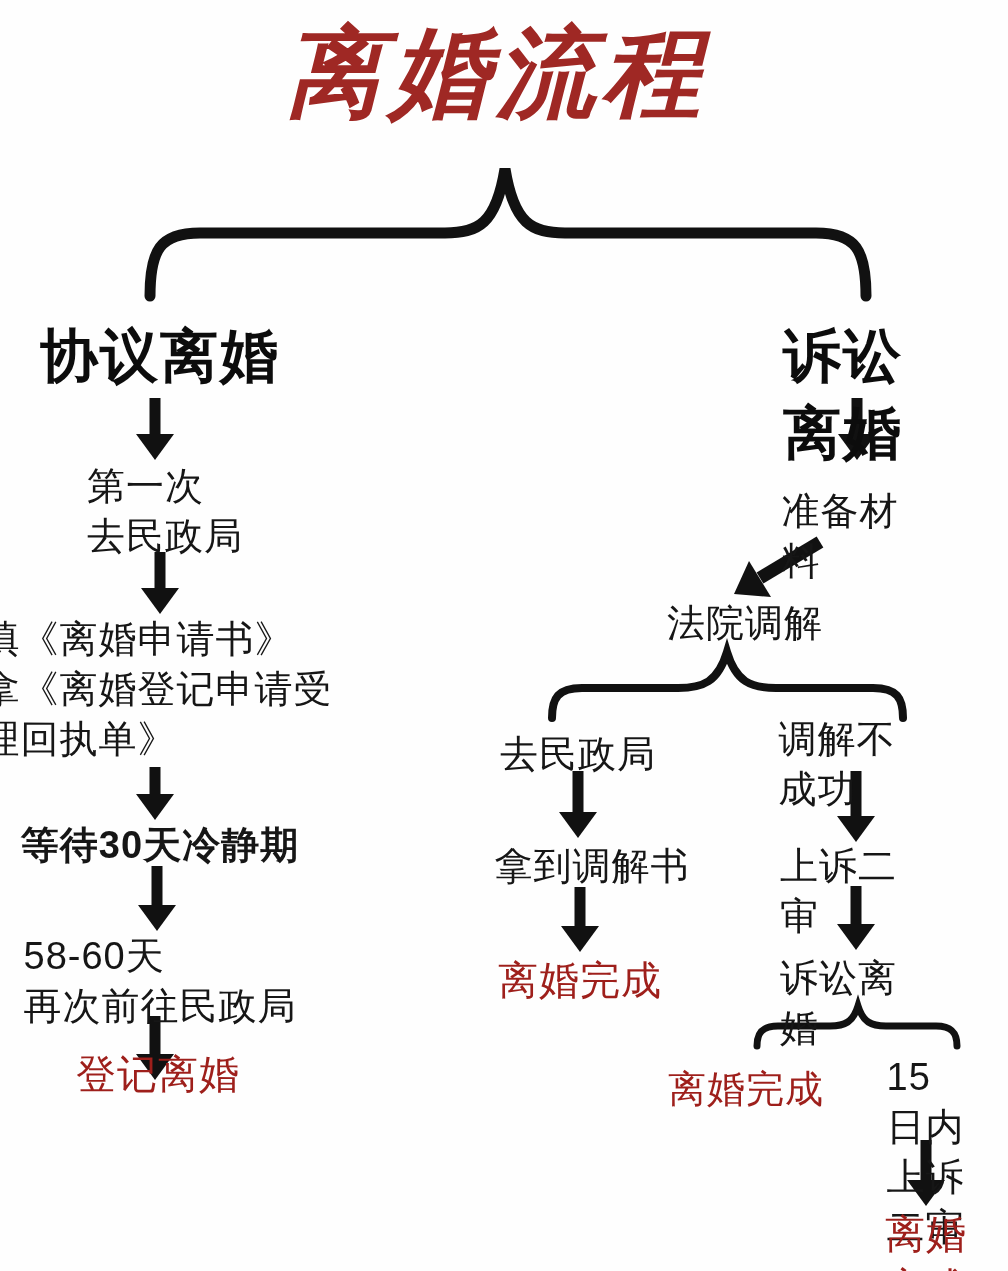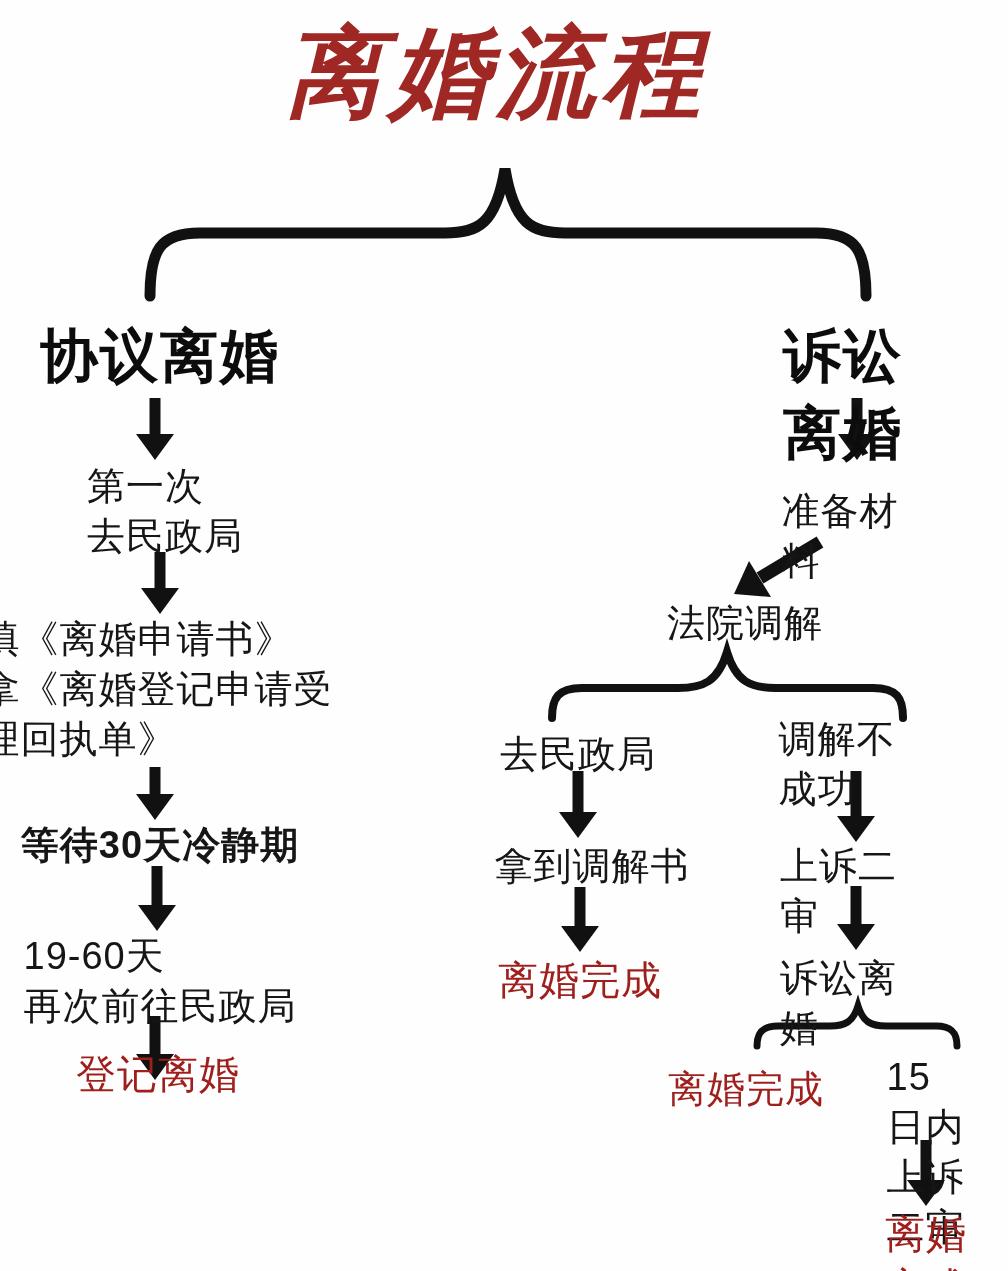--- a/index.html
+++ b/index.html
@@ -129,21 +129,21 @@
     </g>
   </svg>
 
   <div class="node branch" style="left:160px; top:318px;">协议离婚</div>
   <div class="node" style="left:165px; top:461px;">第一次
 去民政局</div>
   <div class="node" style="left:157px; top:614px;">填《离婚申请书》
 拿《离婚登记申请受
 理回执单》</div>
   <div class="node" style="left:160px; top:820px;font-weight:bold;">等待30天冷静期</div>
-  <div class="node" style="left:160px; top:931px;">19-60天
+  <div class="node" style="left:160px; top:931px;">58-60天
 再次前往民政局</div>
   <div class="node result" style="left:158px; top:1048px;">登记离婚</div>
 
   <div class="node branch" style="left:858px; top:318px;">诉讼离婚</div>
   <div class="node" style="left:857px; top:486px;">准备材料</div>
   <div class="node" style="left:709px; top:598px;margin-left:36px;">法院调解</div>
 
   <div class="node" style="left:578px; top:729px;">去民政局</div>
   <div class="node" style="left:592px; top:841px;">拿到调解书</div>
   <div class="node result" style="left:580px; top:954px;">离婚完成</div>

